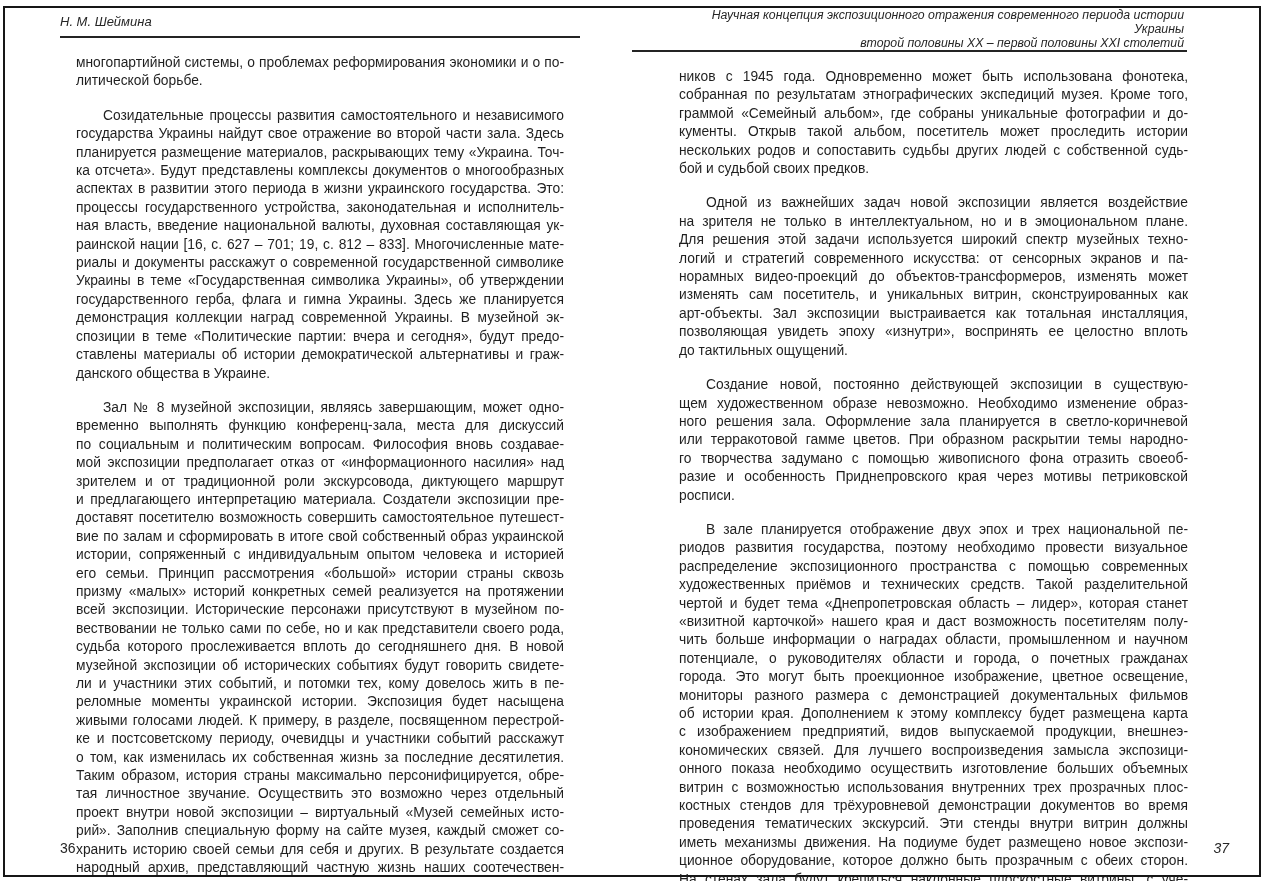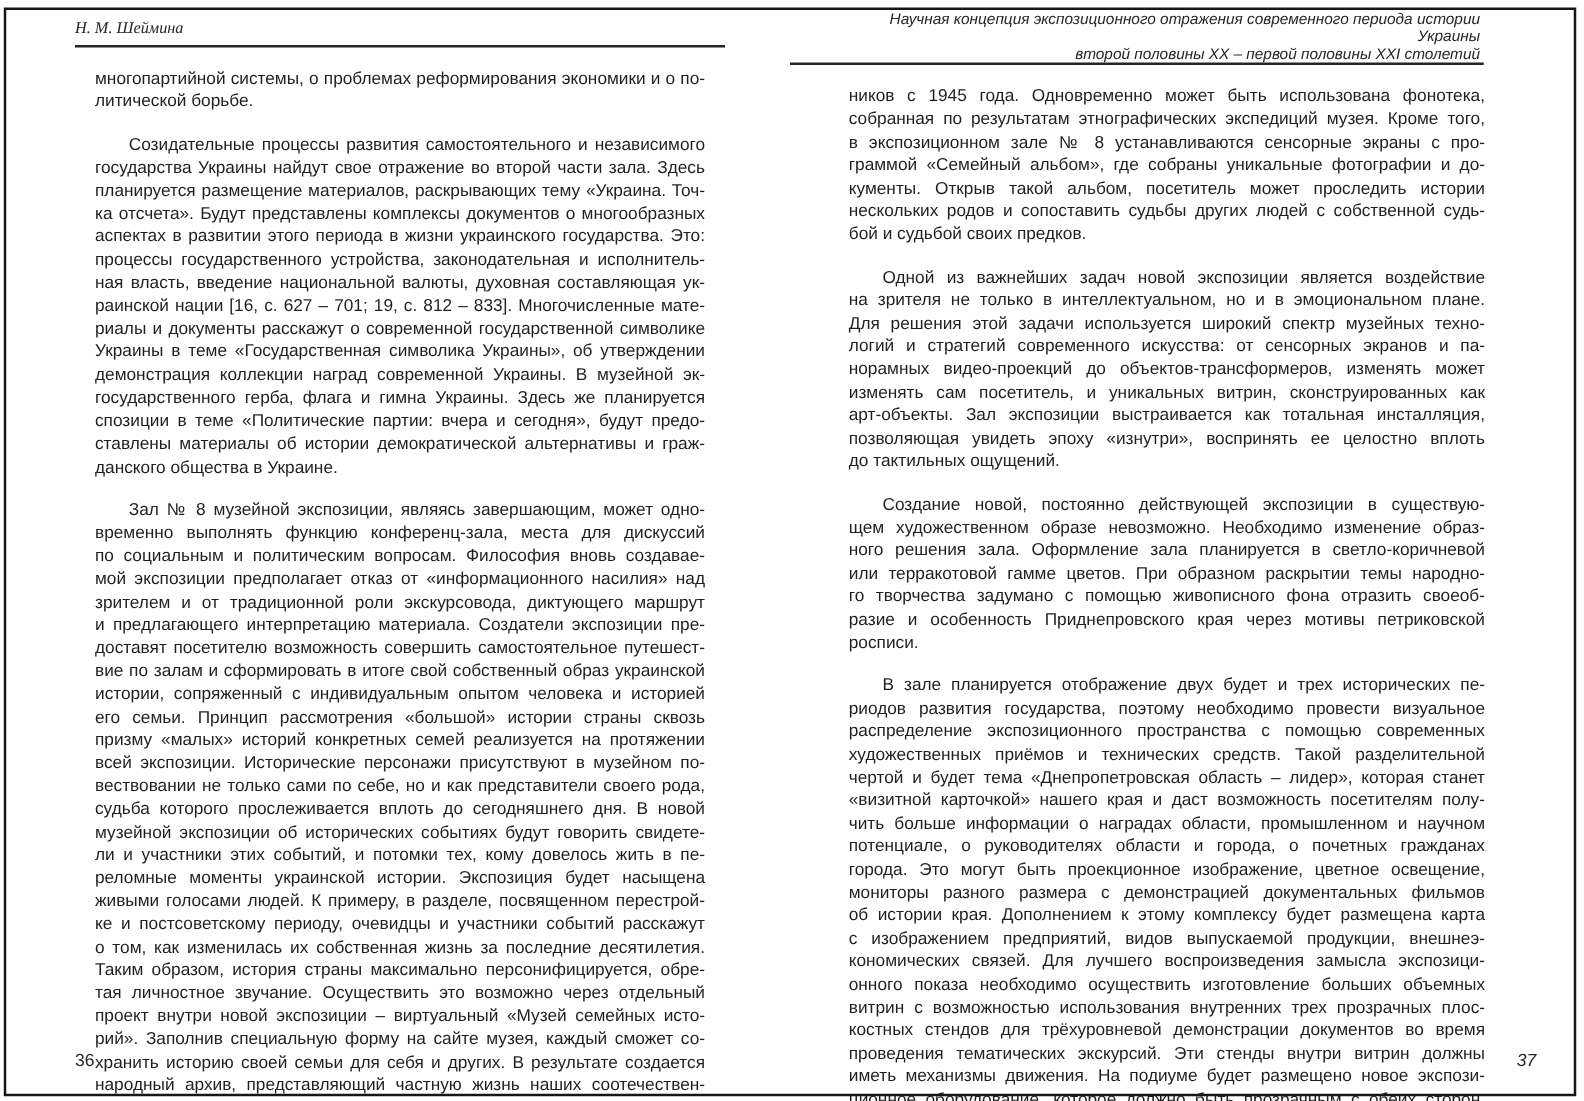--- a/index.html
+++ b/index.html
@@ -38,21 +38,20 @@
     left: 663px;
     top: 8px;
     width: 541px;
   }
   .hdr-left {
     font-style: italic;
     font-size: 13px;
     line-height: 16px;
     color: #262626;
     text-align: left;
-    font-family: Liberation Serif, serif;
   }
   .hdr-right {
     font-style: italic;
     font-size: 12.3px;
     line-height: 14px;
     color: #262626;
     text-align: right;
     padding-right: 20px;
   }
   .rule {
@@ -119,22 +118,22 @@
           <div class="line">Созидательные процессы развития самостоятельного и независимого</div>
           <div class="line">государства Украины найдут свое отражение во второй части зала. Здесь</div>
           <div class="line">планируется размещение материалов, раскрывающих тему «Украина. Точ-</div>
           <div class="line">ка отсчета». Будут представлены комплексы документов о многообразных</div>
           <div class="line">аспектах в развитии этого периода в жизни украинского государства. Это:</div>
           <div class="line">процессы государственного устройства, законодательная и исполнитель-</div>
           <div class="line">ная власть, введение национальной валюты, духовная составляющая ук-</div>
           <div class="line">раинской нации [16, с. 627 – 701; 19, с. 812 – 833]. Многочисленные мате-</div>
           <div class="line">риалы и документы расскажут о современной государственной символике</div>
           <div class="line">Украины в теме «Государственная символика Украины», об утверждении</div>
+          <div class="line">государственного герба, флага и гимна Украины. Здесь же планируется</div>
           <div class="line">демонстрация коллекции наград современной Украины. В музейной эк-</div>
-          <div class="line">государственного герба, флага и гимна Украины. Здесь же планируется</div>
           <div class="line">спозиции в теме «Политические партии: вчера и сегодня», будут предо-</div>
           <div class="line">ставлены материалы об истории демократической альтернативы и граж-</div>
           <div class="line endpara">данского общества в Украине.</div>
         </div>
         <div class="para indent">
           <div class="line">Зал № 8 музейной экспозиции, являясь завершающим, может одно-</div>
           <div class="line">временно выполнять функцию конференц-зала, места для дискуссий</div>
           <div class="line">по социальным и политическим вопросам. Философия вновь создавае-</div>
           <div class="line">мой экспозиции предполагает отказ от «информационного насилия» над</div>
           <div class="line">зрителем и от традиционной роли экскурсовода, диктующего маршрут</div>
@@ -166,21 +165,20 @@
   <div class="page page-right">
     <div class="hdr-right">
       <div>Научная концепция экспозиционного отражения современного периода истории Украины</div>
       <div>второй половины XX – первой половины XXI столетий</div>
     </div>
     <div class="rule"></div>
     <div class="bodytext" id="right-text">
         <div class="para">
           <div class="line">ников с 1945 года. Одновременно может быть использована фонотека,</div>
           <div class="line">собранная по результатам этнографических экспедиций музея. Кроме того,</div>
-          <div class="line">в экспозиционном зале № 8 устанавливаются сенсорные экраны с про-</div>
           <div class="line">граммой «Семейный альбом», где собраны уникальные фотографии и до-</div>
           <div class="line">кументы. Открыв такой альбом, посетитель может проследить истории</div>
           <div class="line">нескольких родов и сопоставить судьбы других людей с собственной судь-</div>
           <div class="line endpara">бой и судьбой своих предков.</div>
         </div>
         <div class="para indent">
           <div class="line">Одной из важнейших задач новой экспозиции является воздействие</div>
           <div class="line">на зрителя не только в интеллектуальном, но и в эмоциональном плане.</div>
           <div class="line">Для решения этой задачи используется широкий спектр музейных техно-</div>
           <div class="line">логий и стратегий современного искусства: от сенсорных экранов и па-</div>
@@ -193,21 +191,21 @@
         <div class="para indent">
           <div class="line">Создание новой, постоянно действующей экспозиции в существую-</div>
           <div class="line">щем художественном образе невозможно. Необходимо изменение образ-</div>
           <div class="line">ного решения зала. Оформление зала планируется в светло-коричневой</div>
           <div class="line">или терракотовой гамме цветов. При образном раскрытии темы народно-</div>
           <div class="line">го творчества задумано с помощью живописного фона отразить своеоб-</div>
           <div class="line">разие и особенность Приднепровского края через мотивы петриковской</div>
           <div class="line endpara">росписи.</div>
         </div>
         <div class="para indent">
-          <div class="line">В зале планируется отображение двух будет и трех исторических пе-</div>
+          <div class="line">В зале планируется отображение двух эпох и трех национальной пе-</div>
           <div class="line">риодов развития государства, поэтому необходимо провести визуальное</div>
           <div class="line">распределение экспозиционного пространства с помощью современных</div>
           <div class="line">художественных приёмов и технических средств. Такой разделительной</div>
           <div class="line">чертой и будет тема «Днепропетровская область – лидер», которая станет</div>
           <div class="line">«визитной карточкой» нашего края и даст возможность посетителям полу-</div>
           <div class="line">чить больше информации о наградах области, промышленном и научном</div>
           <div class="line">потенциале, о руководителях области и города, о почетных гражданах</div>
           <div class="line">города. Это могут быть проекционное изображение, цветное освещение,</div>
           <div class="line">мониторы разного размера с демонстрацией документальных фильмов</div>
           <div class="line">об истории края. Дополнением к этому комплексу будет размещена карта</div>

